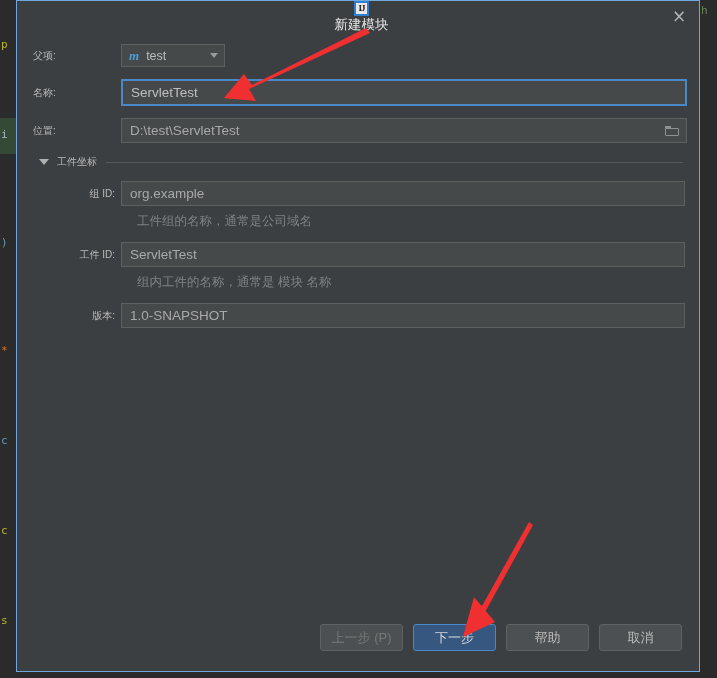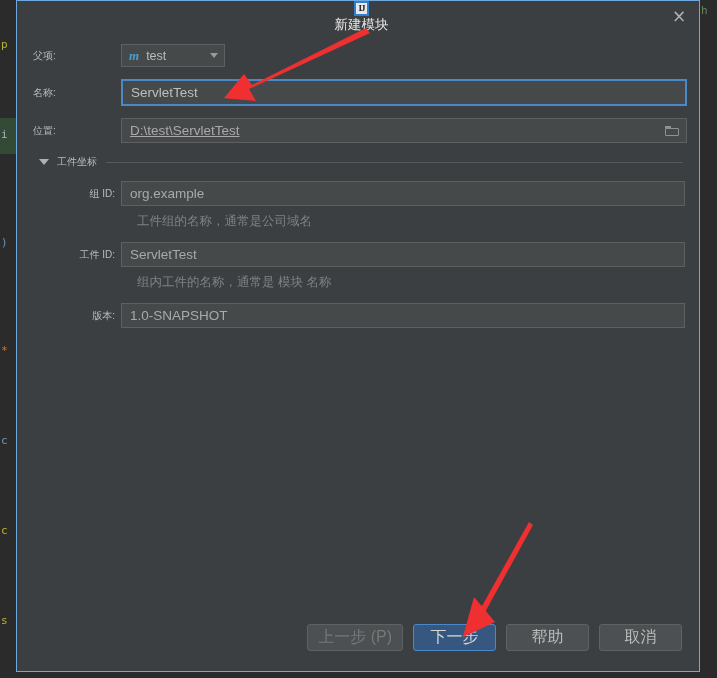--- a/index.html
+++ b/index.html
@@ -186,21 +186,21 @@
     font-size: 13.5px;
     cursor: text;
   }
   .field.focused {
     border: 2px solid #4a88c7;
     height: 27px;
     color: #bfbfbf;
   }
   .field .val { flex: 1; }
   .field-name  { width: 566px; }
-  .field-loc   { width: 566px; text-decoration: underline; }
+  .field-loc   { width: 566px; }
   .field-wide  { width: 564px; }
 
   .folder-icon {
     width: 15px;
     height: 12px;
     position: relative;
     flex: none;
     opacity: .85;
   }
   .folder-icon::before {
@@ -270,21 +270,21 @@
     padding-right: 17px;
     box-sizing: border-box;
   }
   .btn {
     min-width: 83px;
     height: 27px;
     background: #4c5052;
     border: 1px solid #5e6263;
     border-radius: 3px;
     color: #bbbbbb;
-    font-size: 16px;
+    font-size: 13px;
     display: flex;
     align-items: center;
     justify-content: center;
     box-sizing: border-box;
     cursor: pointer;
     padding: 0 10px;
   }
   .btn.disabled { color: #787878; }
   .btn.primary {
     background: #365880;

